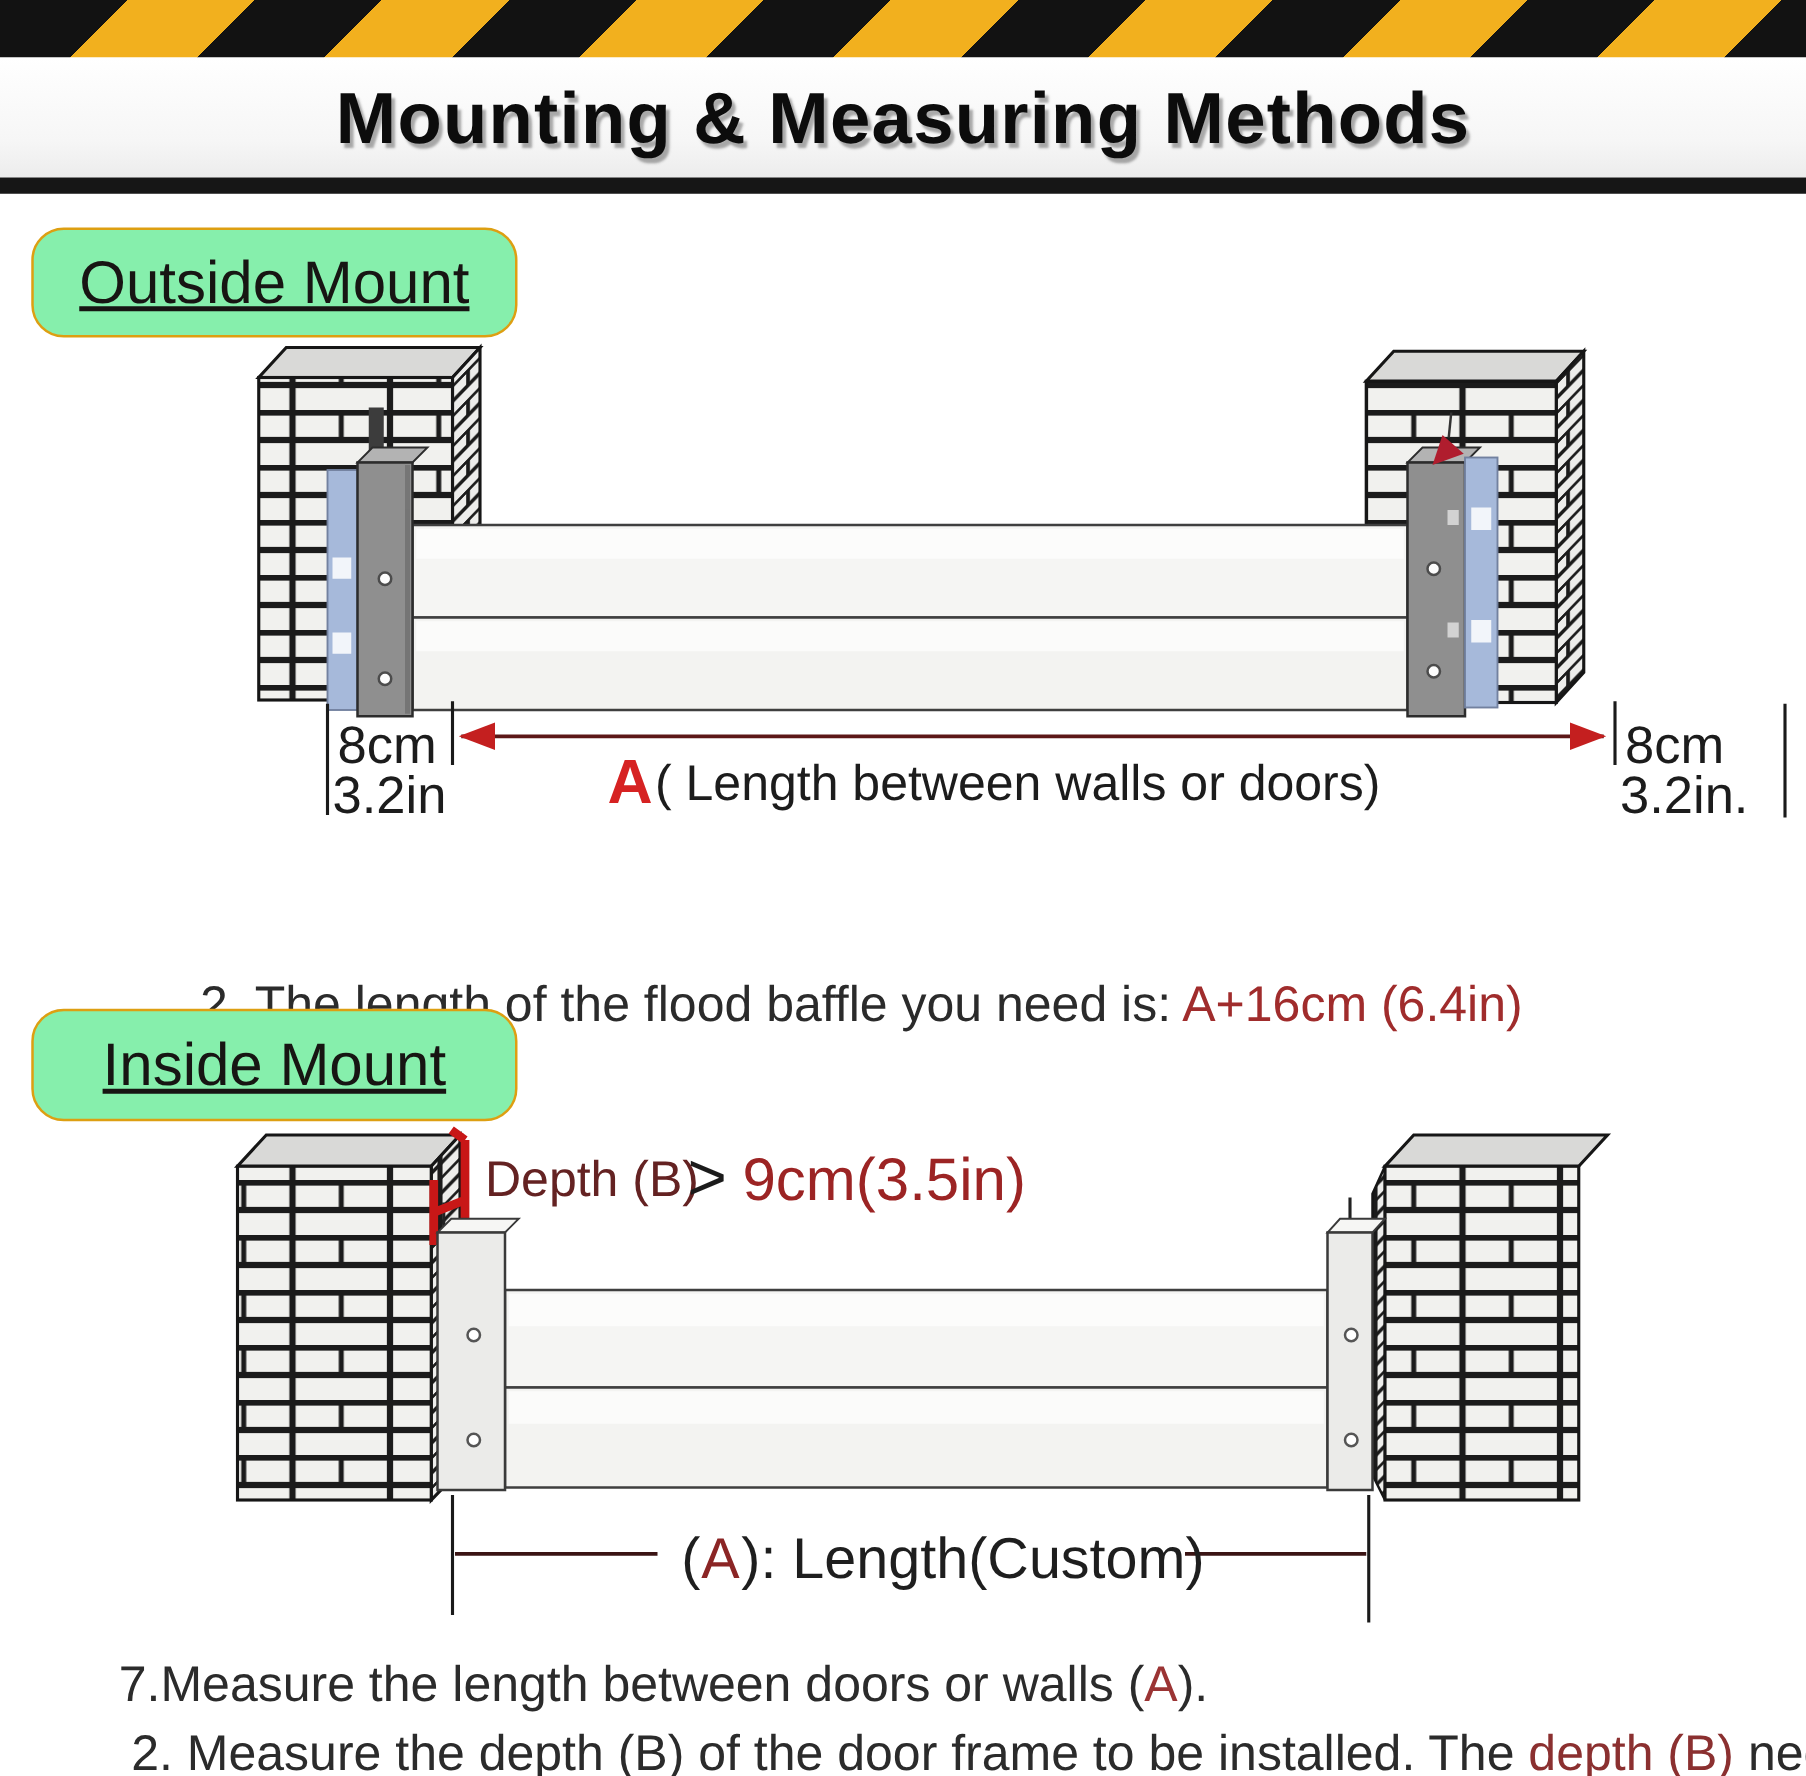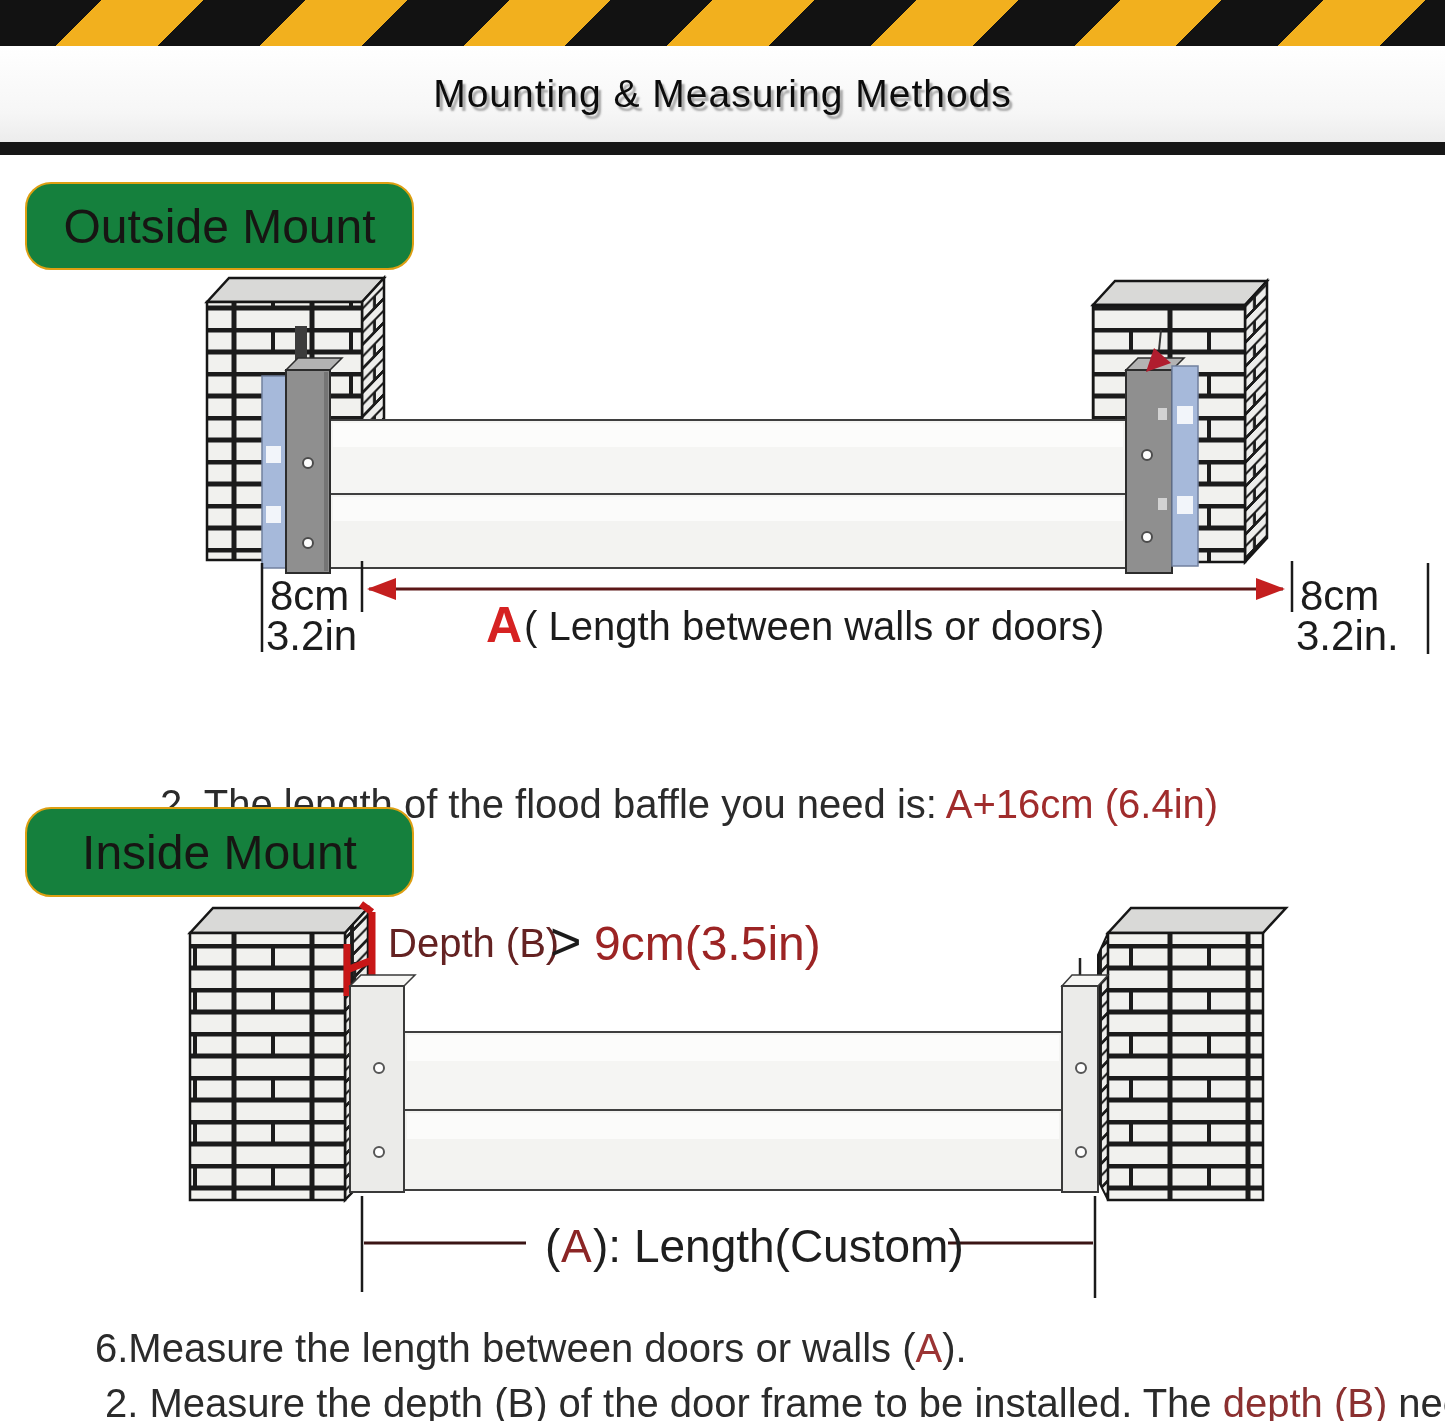--- a/index.html
+++ b/index.html
@@ -5,28 +5,28 @@
   html,body{margin:0;padding:0;background:#fff;}
   .page{position:relative;width:1445px;height:1421px;background:#ffffff;overflow:hidden;
         font-family:"Liberation Sans",sans-serif;color:#222;}
 
   
   .stripes{position:absolute;left:0;top:0;width:1445px;height:46px;
            background:repeating-linear-gradient(135deg,#121212 0 72px,#f2b01e 72px 144px);}
   .title-band{position:absolute;left:0;top:46px;width:1445px;height:96px;
               background:linear-gradient(180deg,#ffffff 0%,#f6f6f6 70%,#ececec 100%);
               display:flex;align-items:center;justify-content:center;}
-  .title-band h1{margin:0;font-size:39px;font-weight:normal;color:#0c0c0c;letter-spacing:1px;
+  .title-band h1{margin:0;font-size:58px;font-weight:bold;color:#0c0c0c;letter-spacing:1px;
                  text-shadow:3px 4px 2px rgba(70,70,70,.45);}
   .black-bar{position:absolute;left:0;top:142px;width:1445px;height:13px;background:#161616;}
 
   
-  .badge{position:absolute;left:25px;width:385px;background:#15803d;border:2px solid #dd9f12;
+  .badge{position:absolute;left:25px;width:385px;background:#86efac;border:2px solid #dd9f12;
          border-radius:26px;display:flex;align-items:center;justify-content:center;
-         font-size:48px;color:#171513;}
+         font-size:48px;color:#171513;text-decoration:underline;}
   .badge.outside{top:182px;height:84px;}
   .badge.inside{top:807px;height:86px;}
 
   
   .diag{position:absolute;left:0;width:1445px;height:405px;}
   .diag.one{top:265px;}
   .diag.two{top:895px;}
   svg text{font-family:"Liberation Sans",sans-serif;}
 
   
@@ -212,16 +212,16 @@
       <line x1="362" y1="1196" x2="362" y2="1292" stroke="#1a1a1a" stroke-width="2.5"></line>
       <line x1="1095" y1="1196" x2="1095" y2="1298" stroke="#1a1a1a" stroke-width="2.5"></line>
       <line x1="364" y1="1243" x2="526" y2="1243" stroke="#3a1414" stroke-width="3"></line>
       <line x1="948" y1="1243" x2="1093" y2="1243" stroke="#3a1414" stroke-width="3"></line>
       <text x="545" y="1262" font-size="46" fill="#1e1e1e">(</text>
       <text x="561" y="1262" font-size="46" fill="#8b2525">A</text>
       <text x="593" y="1262" font-size="46" fill="#1e1e1e">): Length(Custom)</text>
     </g>
   </svg>
 
-  <p class="step s2l1"><span>6.Measure the length between doors or walls (</span><span class="accent-a">A</span><span>).</span></p>
+  <p class="step s2l1"><span>7.Measure the length between doors or walls (</span><span class="accent-a">A</span><span>).</span></p>
   <p class="step s2l2"><span>2. Measure the depth (B) of the door frame to be installed. The </span><span class="accent-depth">depth (B)</span><span> needs</span></p>
 
 </div>
 
 </body></html>

